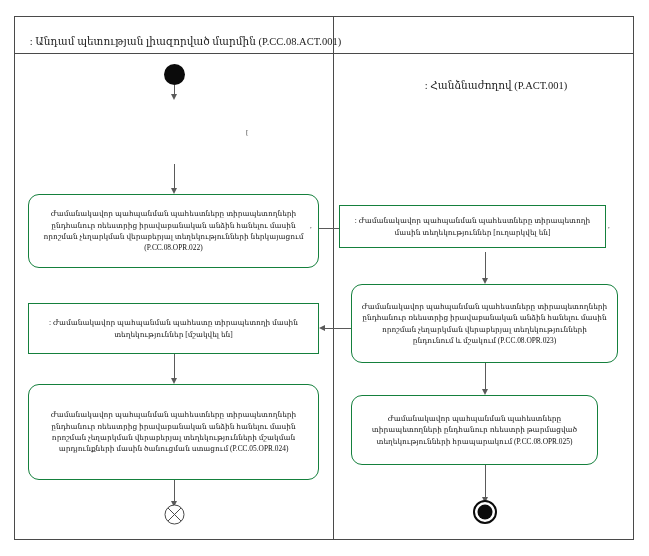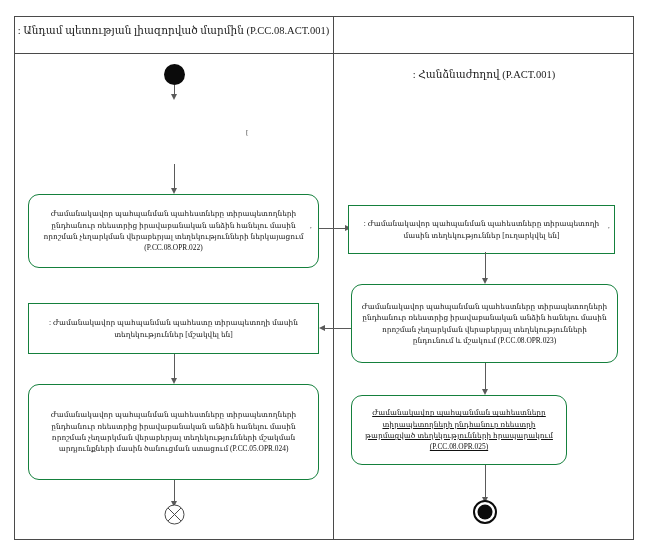--- a/index.html
+++ b/index.html
@@ -39,28 +39,29 @@
   .lane-header-rule {
     position: absolute;
     top: 53px;
     left: 14px;
     width: 620px;
     height: 1px;
     background: #4a4a4a;
   }
   .lane-title {
     position: absolute;
-    top: 22px;
+    top: 33px;
     height: 18px;
     line-height: 18px;
     text-align: center;
     font-size: 10.5px;
     color: #1a1a1a;
     white-space: nowrap;
     overflow: hidden;
+    padding-left: 12px;
   }
   .lane-title.left  { left: 14px;  width: 319px; }
   .lane-title.right { left: 334px; width: 300px; margin-top: 44px; }
 
   
   .node {
     position: absolute;
     box-sizing: border-box;
     border: 1px solid #15803d;
     background: #ffffff;
@@ -207,39 +208,39 @@
     <svg width="21" height="21" viewBox="0 0 21 21">
       <circle cx="10.5" cy="10.5" r="9.5" fill="#ffffff" stroke="#4a4a4a" stroke-width="1"></circle>
       <line x1="4" y1="4" x2="17" y2="17" stroke="#4a4a4a" stroke-width="1"></line>
       <line x1="17" y1="4" x2="4" y2="17" stroke="#4a4a4a" stroke-width="1"></line>
     </svg>
   </div>
 
   <div class="hline" style="left:319px; top:228px; width:27px;"></div>
   <div class="arrow-right" style="left:345px; top:225px;"></div>
 
-  <div class="node sharp" style="left:348px; top:205px; width:267px; height:49px;">
+  <div class="node sharp" style="left:339px; top:205px; width:267px; height:43px;">
     <span class="txt">: Ժամանակավոր պահպանման պահեստները տիրապետողի մասին տեղեկություններ [ուղարկվել են]</span>
   </div>
   <div class="tick" style="left:608px; top:222px;">,</div>
 
   <div class="vline" style="left:485px; top:252px; height:27px;"></div>
   <div class="arrow-down" style="left:482px; top:278px;"></div>
 
   <div class="node rounded" style="left:351px; top:284px; width:267px; height:79px;">
     <span class="txt">Ժամանակավոր պահպանման պահեստները տիրապետողների ընդհանուր ռեեստրից իրավաբանական անձին հանելու մասին որոշման չեղարկման վերաբերյալ տեղեկությունների ընդունում և մշակում (P.CC.08.OPR.023)</span>
   </div>
 
   <div class="hline" style="left:325px; top:328px; width:26px;"></div>
   <div class="arrow-left" style="left:319px; top:325px;"></div>
 
   <div class="vline" style="left:485px; top:363px; height:27px;"></div>
   <div class="arrow-down" style="left:482px; top:389px;"></div>
 
-  <div class="node rounded" style="left:351px; top:395px; width:216px; height:70px;text-decoration:underline;">
+  <div class="node rounded" style="left:351px; top:395px; width:247px; height:70px;">
     <span class="txt">Ժամանակավոր պահպանման պահեստները տիրապետողների ընդհանուր ռեեստրի թարմացված տեղեկությունների հրապարակում (P.CC.08.OPR.025)</span>
   </div>
 
   <div class="vline" style="left:485px; top:465px; height:33px;"></div>
   <div class="arrow-down" style="left:482px; top:497px;"></div>
 
   <div class="activity-final" style="left:473px; top:500px;">
     <svg width="24" height="24" viewBox="0 0 24 24">
       <circle cx="12" cy="12" r="11" fill="#ffffff" stroke="#0b0b0b" stroke-width="2"></circle>
       <circle cx="12" cy="12" r="7.5" fill="#0b0b0b"></circle>

